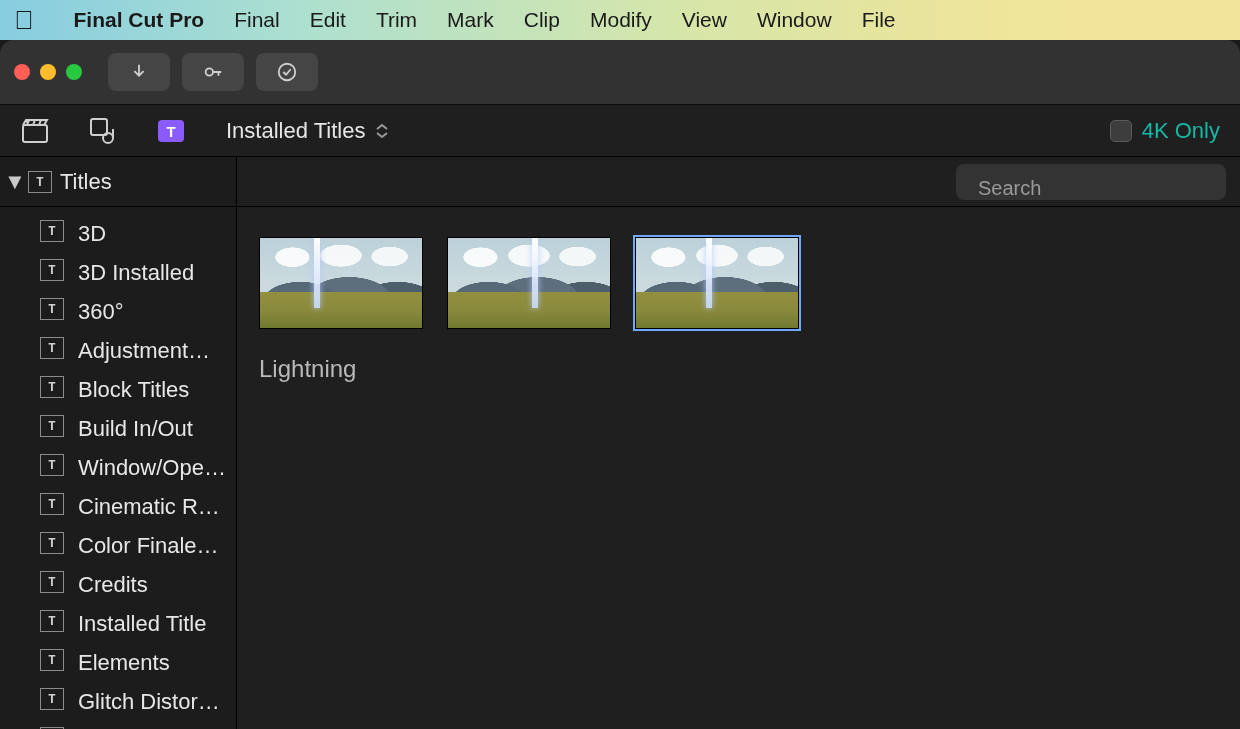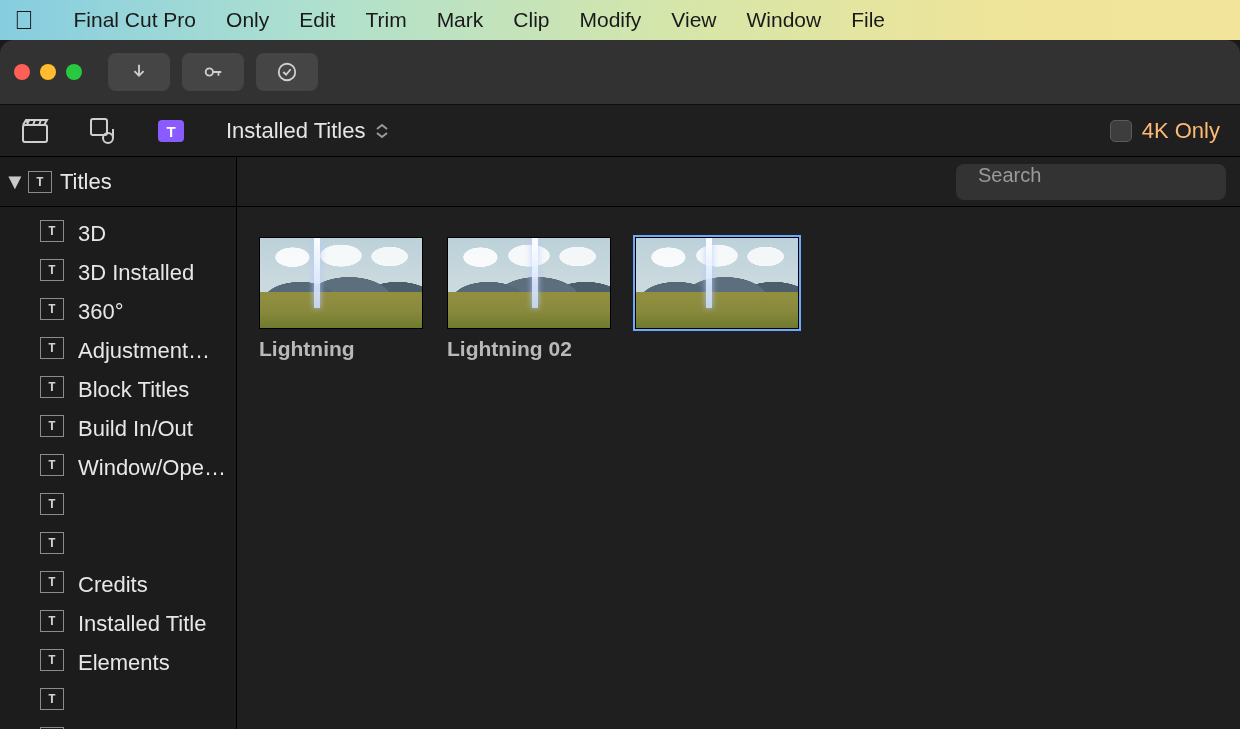--- a/index.html
+++ b/index.html
@@ -9,21 +9,21 @@
     height: 40px;
     display: flex;
     align-items: center;
     padding: 0 14px;
     background: linear-gradient(90deg, #86cde0 0%, #aee0cf 25%, #d6e6a9 55%, #eee49a 80%, #f2e59b 100%);
     color: #1a1a1a;
     font-size: 21px;
     gap: 30px;
   }
   .menubar .apple { font-size: 26px; margin-right: 10px; }
-  .menubar .app-name { font-weight: 400; text-align: right; }
+  .menubar .app-name { font-weight: 700; text-align: right; }
   .menubar .menu-item { cursor: default; }
   
   .window {
     position: relative;
     background: #1f1f1f;
     height: calc(729px - 40px);
     border-top-left-radius: 14px;
     border-top-right-radius: 14px;
     overflow: hidden;
     margin-top: 0;
@@ -60,21 +60,21 @@
     font-size:22px;
   }
   .mode-icons{display:flex;gap:38px;align-items:center;margin-right:40px;}
   .mode-icon{width:30px;height:30px;display:flex;align-items:center;justify-content:center;}
   .mode-icon svg{width:30px;height:30px;}
   .dropdown{display:flex;align-items:center;gap:10px;color:#e6e6e6;}
   .dropdown .chevrons{display:flex;flex-direction:column;line-height:0;color:#9a9a9a;}
   .chev{width:14px;height:8px;}
   .spacer{flex:1;}
   .checkbox{width:22px;height:22px;border-radius:5px;background:#3d3d3d;border:1px solid #5a5a5a;margin-right:10px;}
-  .fourk{display:flex;align-items:center;font-size:22px;color:#fdba74;}
+  .fourk{display:flex;align-items:center;font-size:22px;color:#14b8a6;}
   
   .body{display:flex;height:calc(100% - 65px - 52px);}
   .sidebar{
     width:237px; background:#1c1c1c;
     border-right:1px solid #000;
     color:#e7e7e7; font-size:22px;
     overflow:hidden;
   }
   .tree-header{
     display:flex;align-items:center;gap:8px;
@@ -97,21 +97,21 @@
   }
   .tree-item span.label{overflow:hidden;text-overflow:ellipsis;margin-top:6px;}
   
   .content{flex:1;background:#1f1f1f;display:flex;flex-direction:column;}
   .content-top{
     height:50px;display:flex;align-items:center;justify-content:flex-end;
     padding:0 14px;border-bottom:1px solid #000;
   }
   .search{
     width:270px;height:36px;border-radius:8px;background:#333;
-    display:flex;align-items:flex-start;padding:0 12px;gap:10px;color:#9a9a9a;
+    display:flex;align-items:flex-end;padding:0 12px;gap:10px;color:#9a9a9a;
   }
   .search input{
     flex:1;background:transparent;border:none;outline:none;color:#e6e6e6;
     font-size:20px;
   }
   .search input::placeholder{color:#9a9a9a;}
   .grid{display:flex;gap:24px;padding:30px 22px;}
   .card{width:164px;}
   .thumb{
     width:164px;height:92px;border:1px solid #000;position:relative;overflow:hidden;
@@ -138,29 +138,29 @@
       radial-gradient(28px 16px at 20% 60%, rgba(255,255,255,.88) 0 60%, transparent 62%),
       radial-gradient(34px 18px at 50% 55%, rgba(255,255,255,.85) 0 60%, transparent 62%),
       radial-gradient(30px 16px at 80% 58%, rgba(255,255,255,.82) 0 60%, transparent 62%);
   }
   .bolt{
     position:absolute;top:0;width:6px;height:70px;
     background:linear-gradient(rgba(255,255,255,.95), rgba(200,220,255,.9));
     filter:blur(.4px);
     box-shadow:0 0 6px rgba(180,200,255,.9);
   }
-  .caption{margin-top:8px;color:#b9b9b9;font-size:21px;font-weight:bold;}
+  .caption{margin-top:26px;color:#b9b9b9;font-size:24px;}
 </style>
 </head>
 <body>
 
 <div class="menubar">
   <span class="apple"></span>
   <span class="app-name menu-item">Final Cut Pro</span>
-  <span class="menu-item">Only</span>
+  <span class="menu-item">Final</span>
   <span class="menu-item">Edit</span>
   <span class="menu-item">Trim</span>
   <span class="menu-item">Mark</span>
   <span class="menu-item">Clip</span>
   <span class="menu-item">Modify</span>
   <span class="menu-item">View</span>
   <span class="menu-item">Window</span>
   <span class="menu-item">File</span>
 </div>
 
@@ -264,38 +264,41 @@
           <div class="tree-item">
             <span class="title-glyph">T</span>
             <span class="label">Build In/Out</span>
           </div>
           <div class="tree-item">
             <span class="title-glyph">T</span>
             <span class="label">Window/Ope…</span>
           </div>
           <div class="tree-item">
             <span class="title-glyph">T</span>
-          </div>
-          <div class="tree-item">
-            <span class="title-glyph">T</span>
+            <span class="label">Cinematic R…</span>
+          </div>
+          <div class="tree-item">
+            <span class="title-glyph">T</span>
+            <span class="label">Color Finale…</span>
           </div>
           <div class="tree-item">
             <span class="title-glyph">T</span>
             <span class="label">Credits</span>
           </div>
           <div class="tree-item">
             <span class="title-glyph">T</span>
             <span class="label">Installed Title</span>
           </div>
           <div class="tree-item">
             <span class="title-glyph">T</span>
             <span class="label">Elements</span>
           </div>
           <div class="tree-item">
             <span class="title-glyph">T</span>
+            <span class="label">Glitch Distor…</span>
           </div>
           <div class="tree-item">
             <span class="title-glyph">T</span>
             <span class="label">Glitch Titles…</span>
           </div>
         </div>
     </div>
 
     <div class="content">
       <div class="content-top">
@@ -319,21 +322,20 @@
             <div class="caption">Lightning</div>
           </div>
           <div class="card">
             <div class="thumb">
               <div class="sky"></div>
               <div class="clouds"></div>
               <div class="mtn"></div>
               <div class="fields"></div>
               <div class="bolt" style="left:84px"></div>
             </div>
-            <div class="caption">Lightning 02</div>
           </div>
           <div class="card">
             <div class="thumb selected">
               <div class="sky"></div>
               <div class="clouds"></div>
               <div class="mtn"></div>
               <div class="fields"></div>
               <div class="bolt" style="left:70px"></div>
             </div>
           </div>

